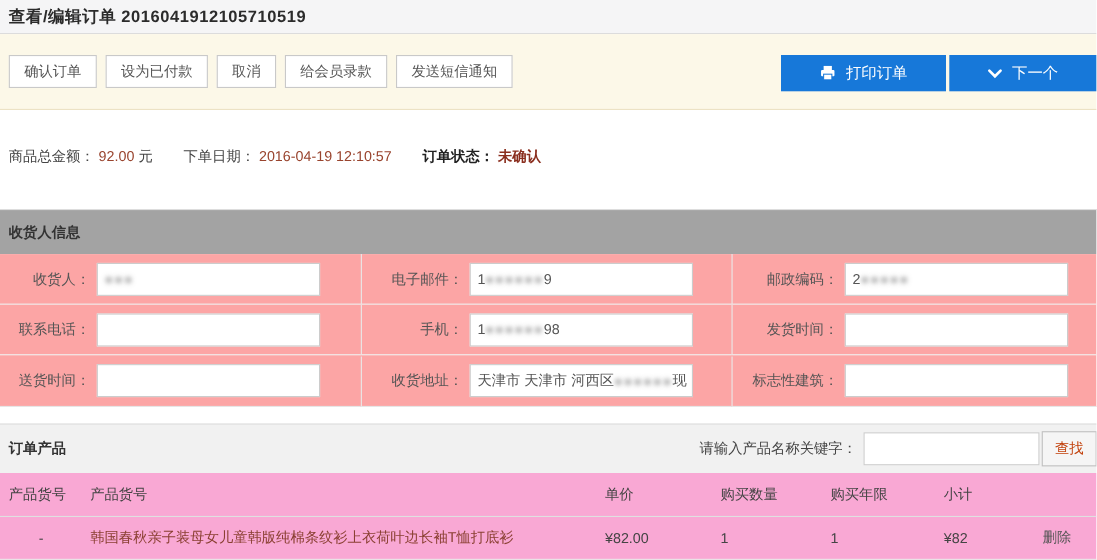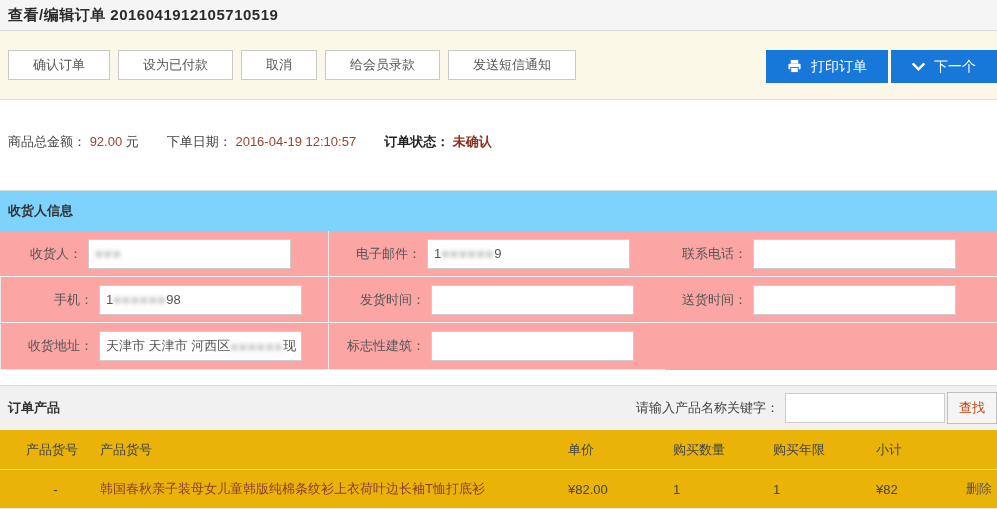--- a/index.html
+++ b/index.html
@@ -5,36 +5,36 @@
   * { margin:0; padding:0; box-sizing:border-box; }
   html,body { width:997px; height:509px; background:#fff; font-family:"Liberation Sans", sans-serif; }
   .page { position:relative; width:997px; height:509px; overflow:hidden; background:#fff; }
 
   
   .title-bar { height:31px; background:#f5f5f6; border-bottom:1px solid #dcdcdc; display:flex; align-items:center; padding-left:8px; }
   .title-bar h1 { font-size:15px; font-weight:bold; color:#2b2b2b; letter-spacing:0.5px; }
 
   
   .toolbar { height:69px; background:#fcf8e8; border-bottom:1px solid #ece2c4; display:flex; align-items:flex-start; padding:19px 0 0 8px; }
-  .btn-plain { height:30px; line-height:28px; background:#fff; border:1px solid #c9c9c9; color:#555; padding:0 24px; font-size:13px; margin-right:8px; cursor:pointer; display:inline-block; }
+  .btn-plain { height:30px; line-height:28px; background:#fff; border:1px solid #c9c9c9; color:#555; padding:0 13px; font-size:13px; margin-right:8px; cursor:pointer; display:inline-block; }
   .right-btns { margin-left:auto; display:flex; }
-  .btn-blue { height:33px; background:#1778d9; color:#fff; border:none; font-size:14px; padding:0 21px; display:flex; align-items:center; cursor:pointer; }
+  .btn-blue { height:33px; background:#1778d9; color:#fff; border:none; font-size:14px; padding:0 35px; display:flex; align-items:center; cursor:pointer; }
   .btn-blue + .btn-blue { margin-left:3px; }
   .btn-blue .ic { display:inline-flex; margin-right:9px; }
 
   
   .summary { height:90px; background:#fff; padding:33px 0 0 8px; font-size:13px; color:#333; display:flex; }
   .summary .grp { margin-right:28px; white-space:nowrap; }
   .summary .lbl { color:#444; }
   .val-red { color:#99442e; }
   .status-lbl { font-weight:bold; color:#222; }
   .status-val { font-weight:bold; color:#8a2e1e; }
 
   
-  .sec-head { background:#7dd3fc; border-top:1px solid #ddd; display:flex; align-items:center; padding-left:8px; font-size:13px; font-weight:bold; color:#333; }
+  .sec-head { background:#a3a3a3; border-top:1px solid #ddd; display:flex; align-items:center; padding-left:8px; font-size:13px; font-weight:bold; color:#333; }
   .sec-head.h1 { height:41px; }
   .sec-head.h2 { height:45px; background:#f1f1f1; }
 
   
   .form-grid { display:grid; grid-template-columns:328px 337px 332px; background:#fca5a5; height:139px; }
   .form-cell { display:flex; align-items:center; height:46px; border-bottom:1px solid #f0f0f0; padding-left:4px; }
   .form-cell.last { border-bottom:1px solid #e6e6e6; }
   .form-cell.c2, .form-cell.c3 { border-left:1px solid #e9e9e9; }
   .form-label { text-align:right; color:#555; font-size:13px; margin-right:6px; flex-shrink:0; }
   .c1 .form-label { width:78px; }
@@ -45,21 +45,21 @@
   .masked { color:transparent; text-shadow:0 0 5px rgba(90,90,90,0.55); letter-spacing:1px; }
 
   
   .gap { height:15px; background:#fff; }
   .search-grp { margin-left:auto; display:flex; align-items:center; font-weight:normal; }
   .search-grp label { font-size:13px; color:#444; margin-right:6px; }
   .search-grp input { width:160px; height:30px; border:1px solid #ccc; padding:0 6px; font-size:13px; font-family:"Liberation Sans", sans-serif; }
   .btn-search { height:32px; padding:0 11px; background:#f5f5f5; border:1px solid #bfbfbf; font-size:13px; color:#c2410c; margin-left:2px; cursor:pointer; }
 
   
-  .tbl-head, .tbl-row { display:grid; grid-template-columns:75px 465px 105px 100px 103px 92px 57px; align-items:center; background:#eab308;padding-left:18px; }
+  .tbl-head, .tbl-row { display:grid; grid-template-columns:75px 465px 105px 100px 103px 92px 57px; align-items:center; background:#f9a8d4; }
   .tbl-head { height:40px; border-bottom:1px solid #e0e0e0; font-size:13px; color:#444; }
   .tbl-row { height:39px; border-bottom:1px solid #e8e8e8; font-size:13px; color:#444; }
   .th { padding-left:10px; }
   .th.first { padding-left:8px; }
   .td { padding-left:10px; white-space:nowrap; overflow:hidden; }
   .td.sku { text-align:center; padding-left:0; }
   .td.name { padding-left:7px; color:#8a4032; cursor:pointer; }
   .td.action { color:#555; cursor:pointer; padding-left:8px; }
 </style>
 </head>
@@ -128,20 +128,27 @@
       </div>
     </div>
     <div class="form-cell c2">
       <span class="form-label">电子邮件：</span>
       <div class="input-box">
         <span>1</span>
           <span class="masked">●●●●●●</span>
           <span>9</span>
       </div>
     </div>
+    <div class="form-cell c3">
+      <span class="form-label">邮政编码：</span>
+      <div class="input-box">
+        <span>2</span>
+          <span class="masked">●●●●●</span>
+      </div>
+    </div>
 
     <div class="form-cell c1">
       <span class="form-label">联系电话：</span>
       <input class="tb" type="text" value="" style="">
     </div>
     <div class="form-cell c2">
       <span class="form-label">手机：</span>
       <div class="input-box">
         <span>1</span>
           <span class="masked">●●●●●●</span>

